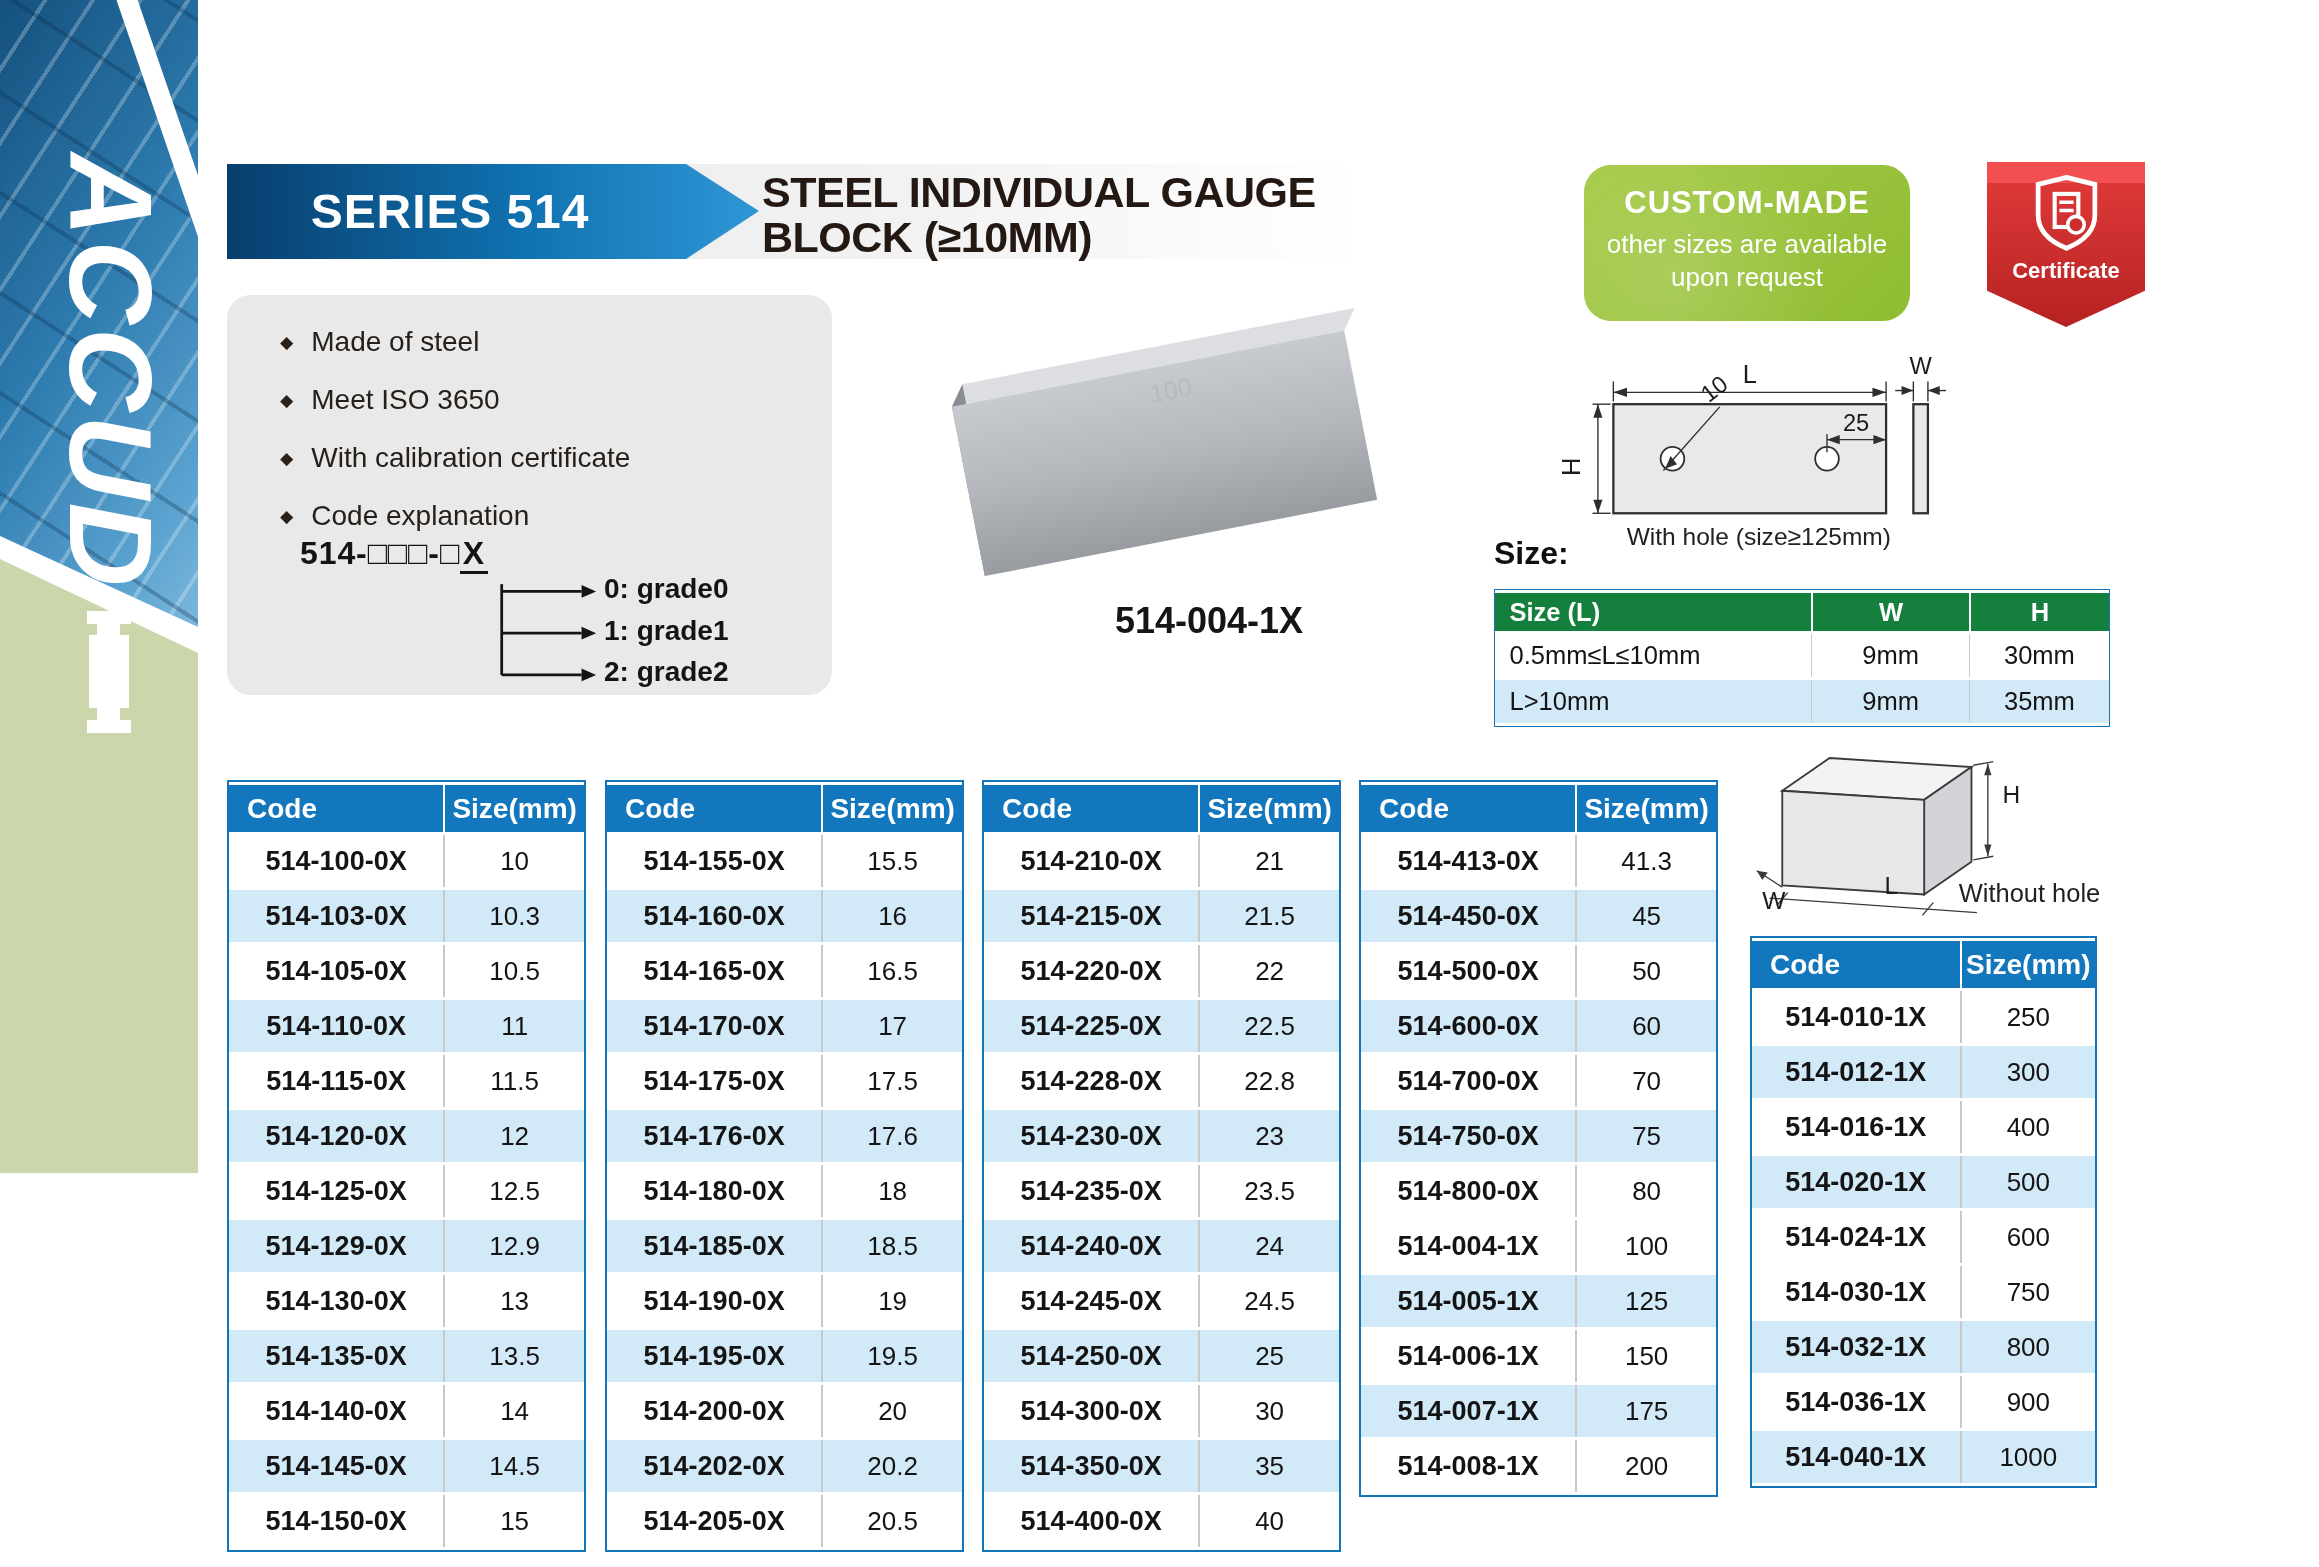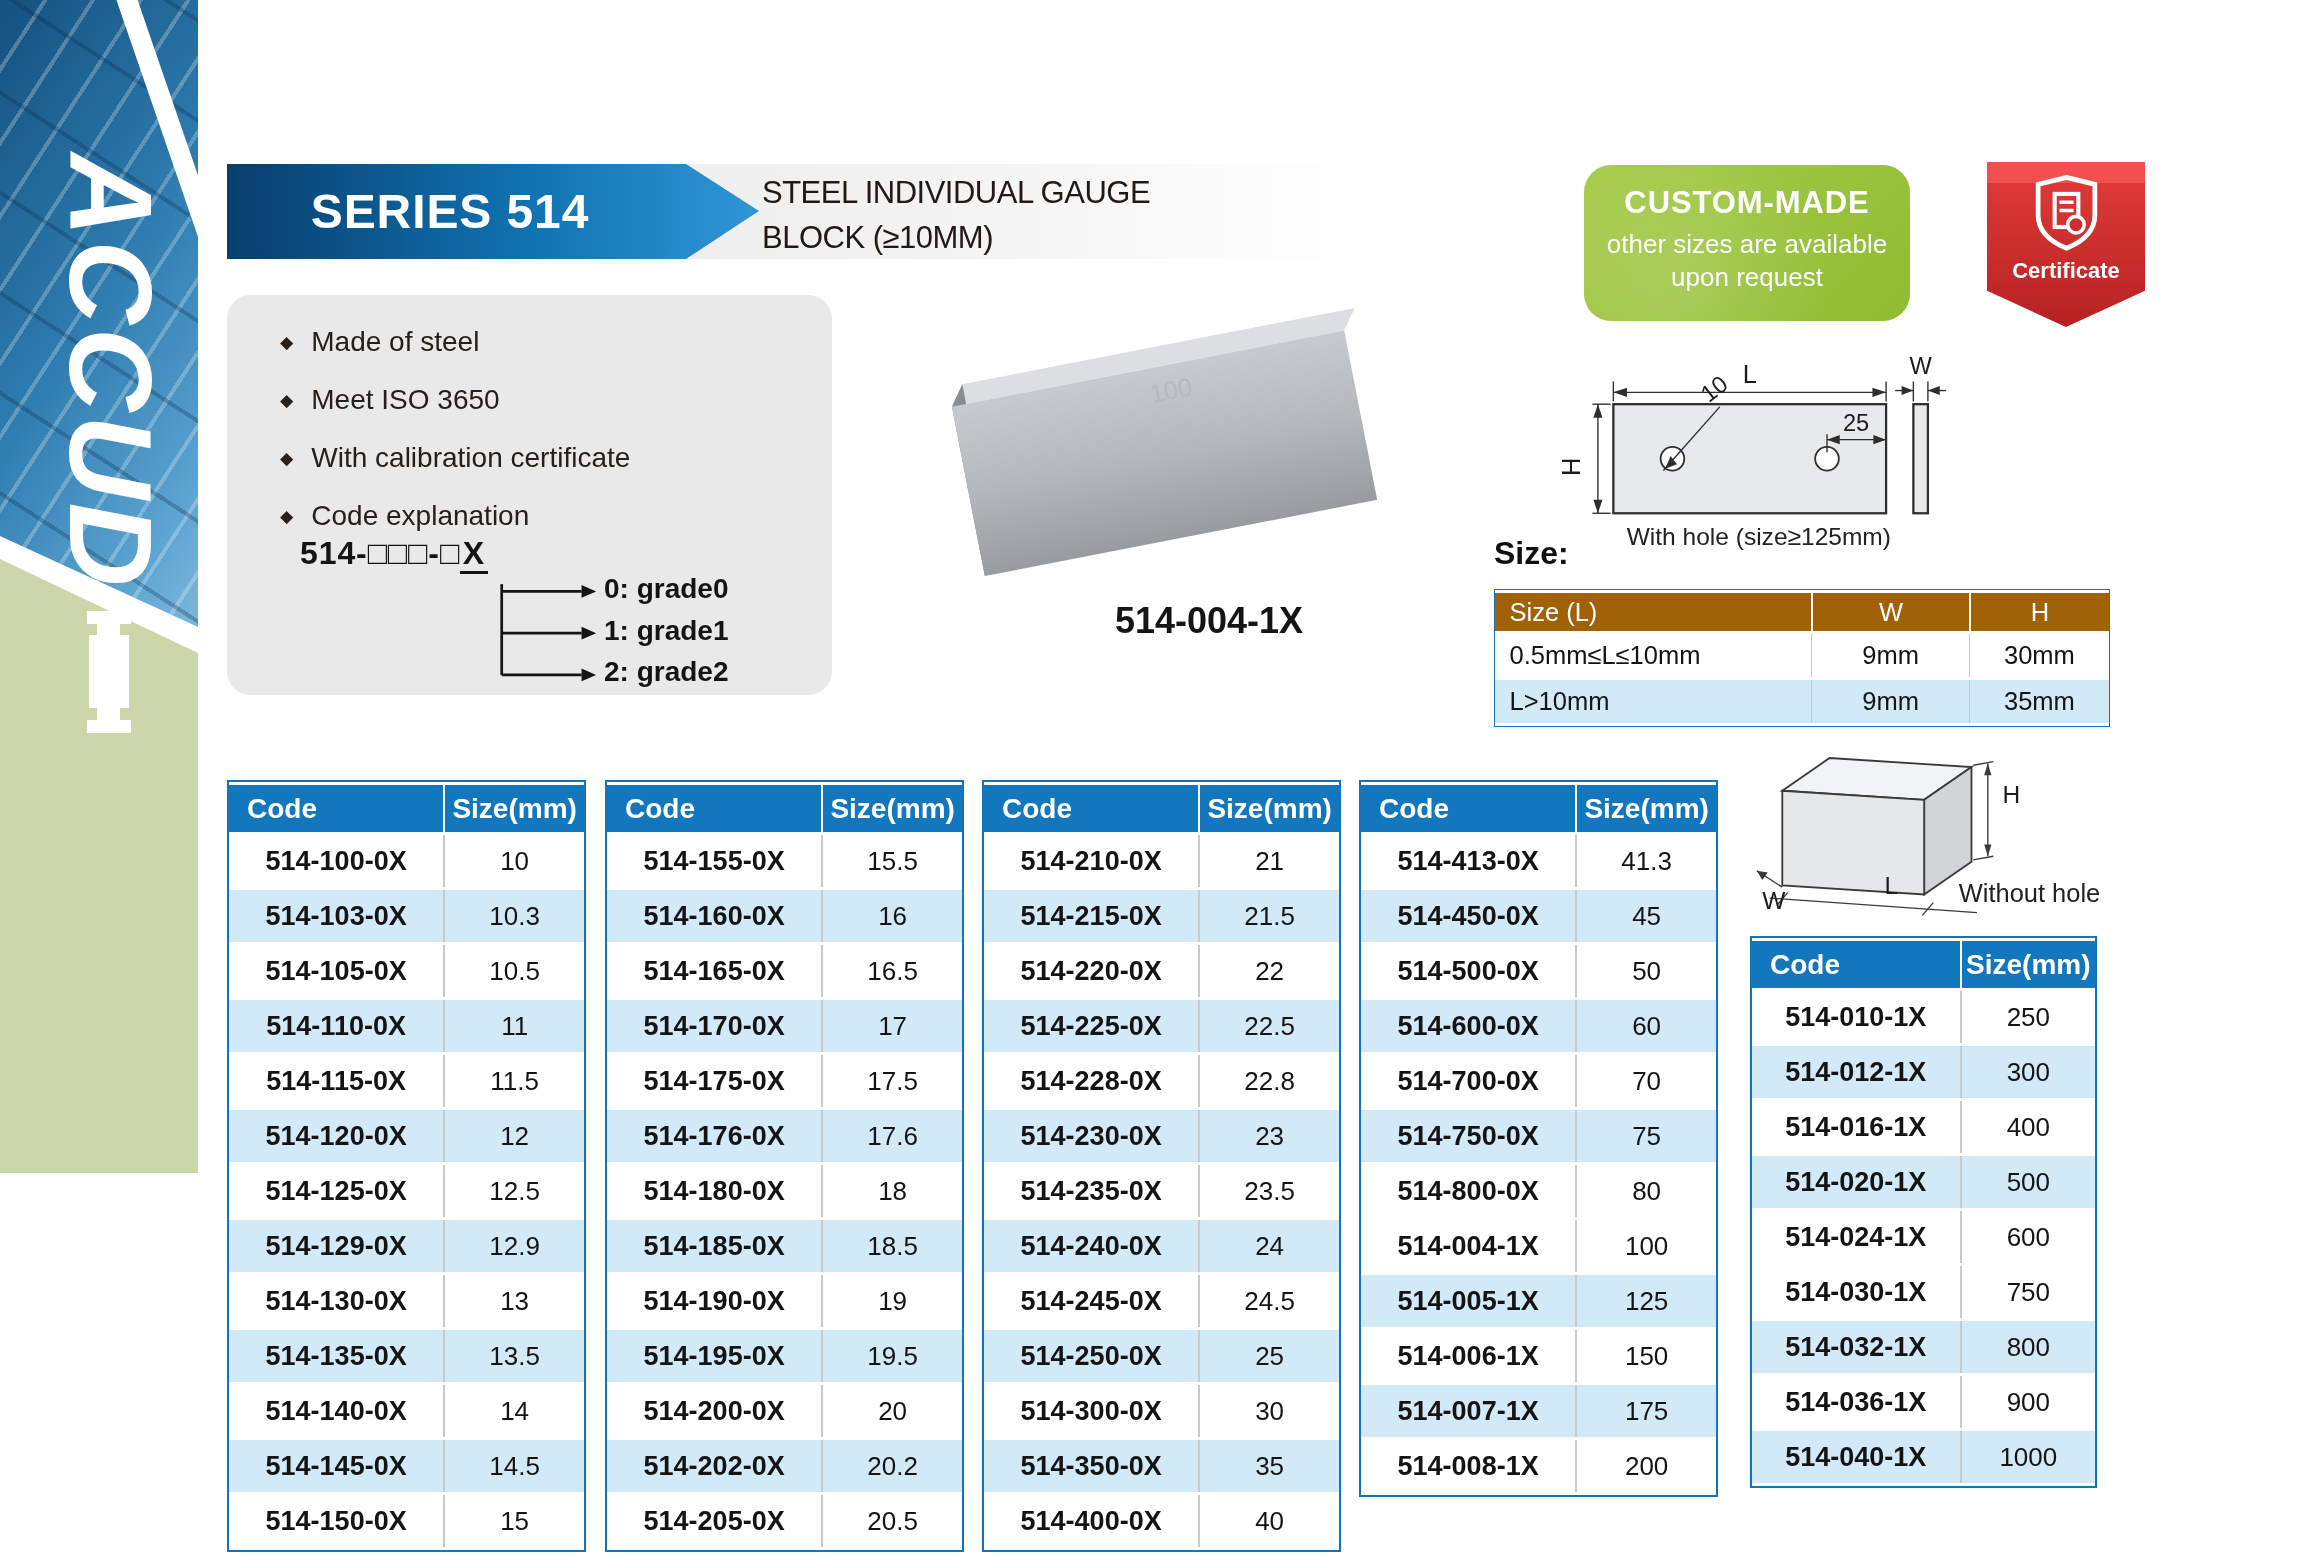--- a/index.html
+++ b/index.html
@@ -31,21 +31,21 @@
   
   .banner-strip{position:absolute;left:227px;top:164px;width:1255px;height:95px;
       background:linear-gradient(90deg,#e9e9e9,#f2f2f2 55%,#fff 90%);}
   .series-banner{position:absolute;left:227px;top:164px;width:532px;height:95px;
       clip-path:polygon(0 0,459px 0,532px 47px,459px 95px,0 95px);
       background:linear-gradient(90deg,#083e6d,#1071b0 55%,#2f96d5);
       color:#fff;display:flex;align-items:center;justify-content:center;
       padding-right:0;box-sizing:border-box;}
   .series-banner span{font-size:48px;font-weight:bold;letter-spacing:0.9px;margin-right:86px;}
   .page-title{position:absolute;left:762px;top:170px;width:727px;
-      font-size:31px;font-weight:normal;color:#231812;line-height:45px;letter-spacing:-0.5px;}
+      font-size:43px;font-weight:bold;color:#231812;line-height:45px;letter-spacing:-0.5px;}
 
   
   .custom-badge{position:absolute;left:1584px;top:165px;width:326px;height:156px;border-radius:27px;
       background:linear-gradient(135deg,#a6cb4a,#8fbc32);color:#fff;text-align:center;overflow:hidden;}
   .custom-badge:before{content:"";position:absolute;inset:0;
       background:radial-gradient(circle at 28% 72%,rgba(255,255,255,.14),rgba(255,255,255,0) 60%);}
   .cm-title{font-size:31px;font-weight:bold;letter-spacing:0.9px;margin-top:20px;position:relative;}
   .cm-sub{font-size:26px;line-height:33px;margin-top:7.3px;position:relative;}
   .cert-badge{position:absolute;left:1987px;top:162px;width:158px;height:165px;
       clip-path:polygon(0 0,100% 0,100% 78%,50% 100%,0 78%);
@@ -87,21 +87,21 @@
   table{border-collapse:separate;border-spacing:0 3.6px;width:100%;table-layout:fixed;}
   .blk-table th{background:#1377bd;color:#fff;font-size:28px;height:45px;font-weight:bold;}
   .blk-table th:first-child{text-align:left;padding-left:18px;width:55%;}
   .blk-table th:last-child{text-align:center;border-left:2.7px solid #fff;}
   .blk-table td{background:#fff;font-size:26px;height:50px;text-align:center;color:#141414;}
   .blk-table td:first-child{font-weight:bold;font-size:27px;}
   .blk-table td:last-child{border-left:2.7px solid #c9c9c9;}
   .blk-table tr.alt td{background:#d2e9f8;}
 
   .size-tbl{position:absolute;left:1494px;top:589px;width:614px;border:1.8px solid #1474ba;background:#fff;}
-  .dim-table th{background:#a16207;color:#fff;font-size:25.5px;height:36px;font-weight:normal;text-align:center;}
+  .dim-table th{background:#15803d;color:#fff;font-size:25.5px;height:36px;font-weight:bold;text-align:center;}
   .dim-table th:first-child{text-align:left;padding-left:14.5px;width:49%;}
   .dim-table th:nth-child(2){width:25%;border-left:2.7px solid #fff;}
   .dim-table th:nth-child(3){border-left:2.7px solid #fff;}
   .dim-table td{background:#fff;font-size:25.5px;height:41px;text-align:center;color:#141414;}
   .dim-table td:first-child{text-align:left;padding-left:14.5px;}
   .dim-table td:nth-child(2),.dim-table td:nth-child(3){border-left:1.8px solid #c9c9c9;}
   .dim-table tr.alt td{background:#d2e9f8;}
 
   svg text{font-family:"Liberation Sans",sans-serif;}
 </style>

